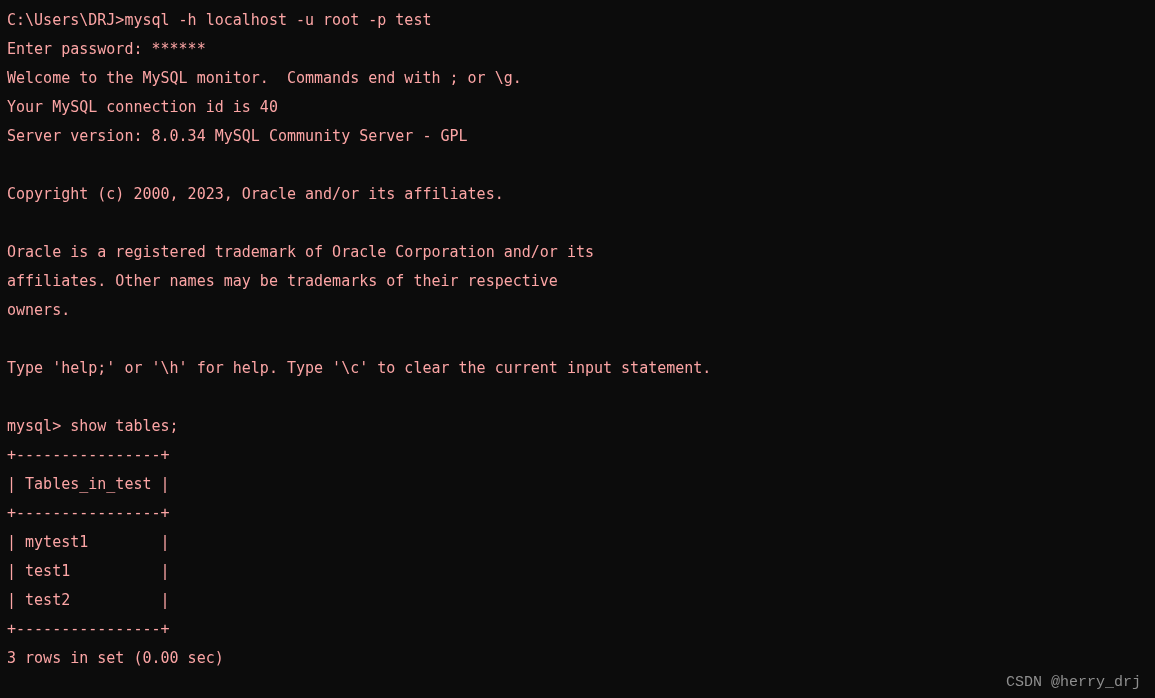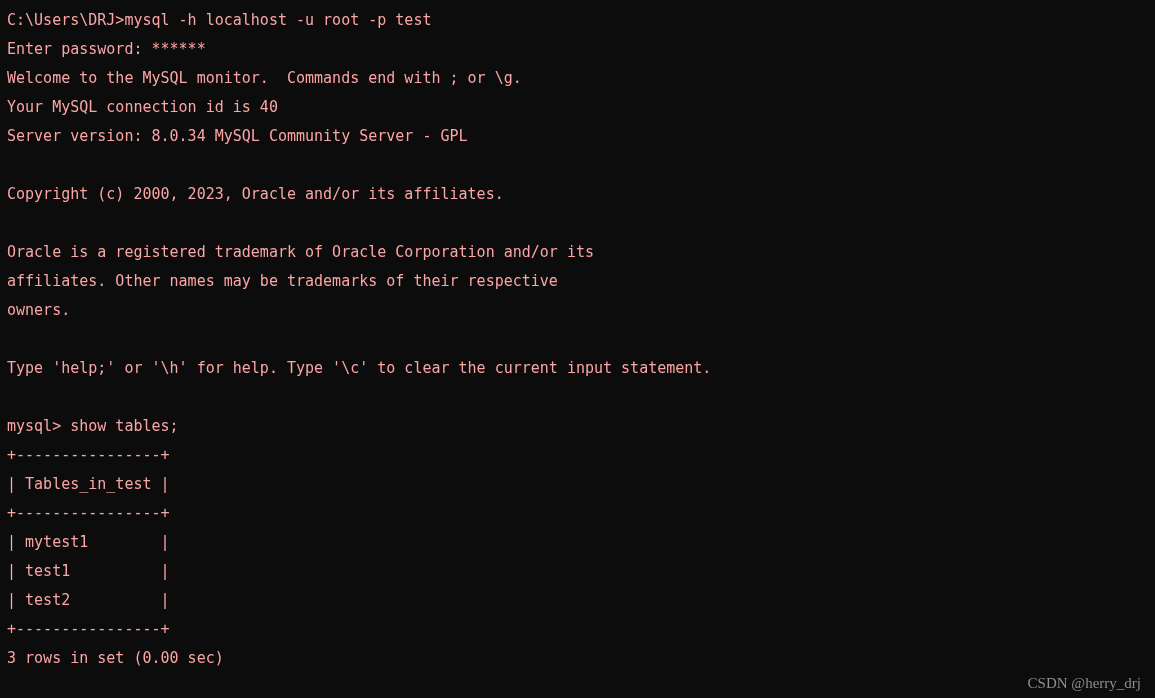--- a/index.html
+++ b/index.html
@@ -34,21 +34,21 @@
     letter-spacing: 0px;
     color: #fca5a5;
     white-space: pre;
     font-weight: 400;
     -webkit-font-smoothing: antialiased;
   }
   #watermark {
     position: absolute;
     right: 14px;
     bottom: 6px;
-    font-family: Liberation Serif, serif;
+    font-family: Liberation Mono, monospace;
     font-size: 15px;
     line-height: 18px;
     color: #8f8f8f;
     white-space: pre;
     user-select: none;
   }
 </style>
 </head>
 <body>
 

